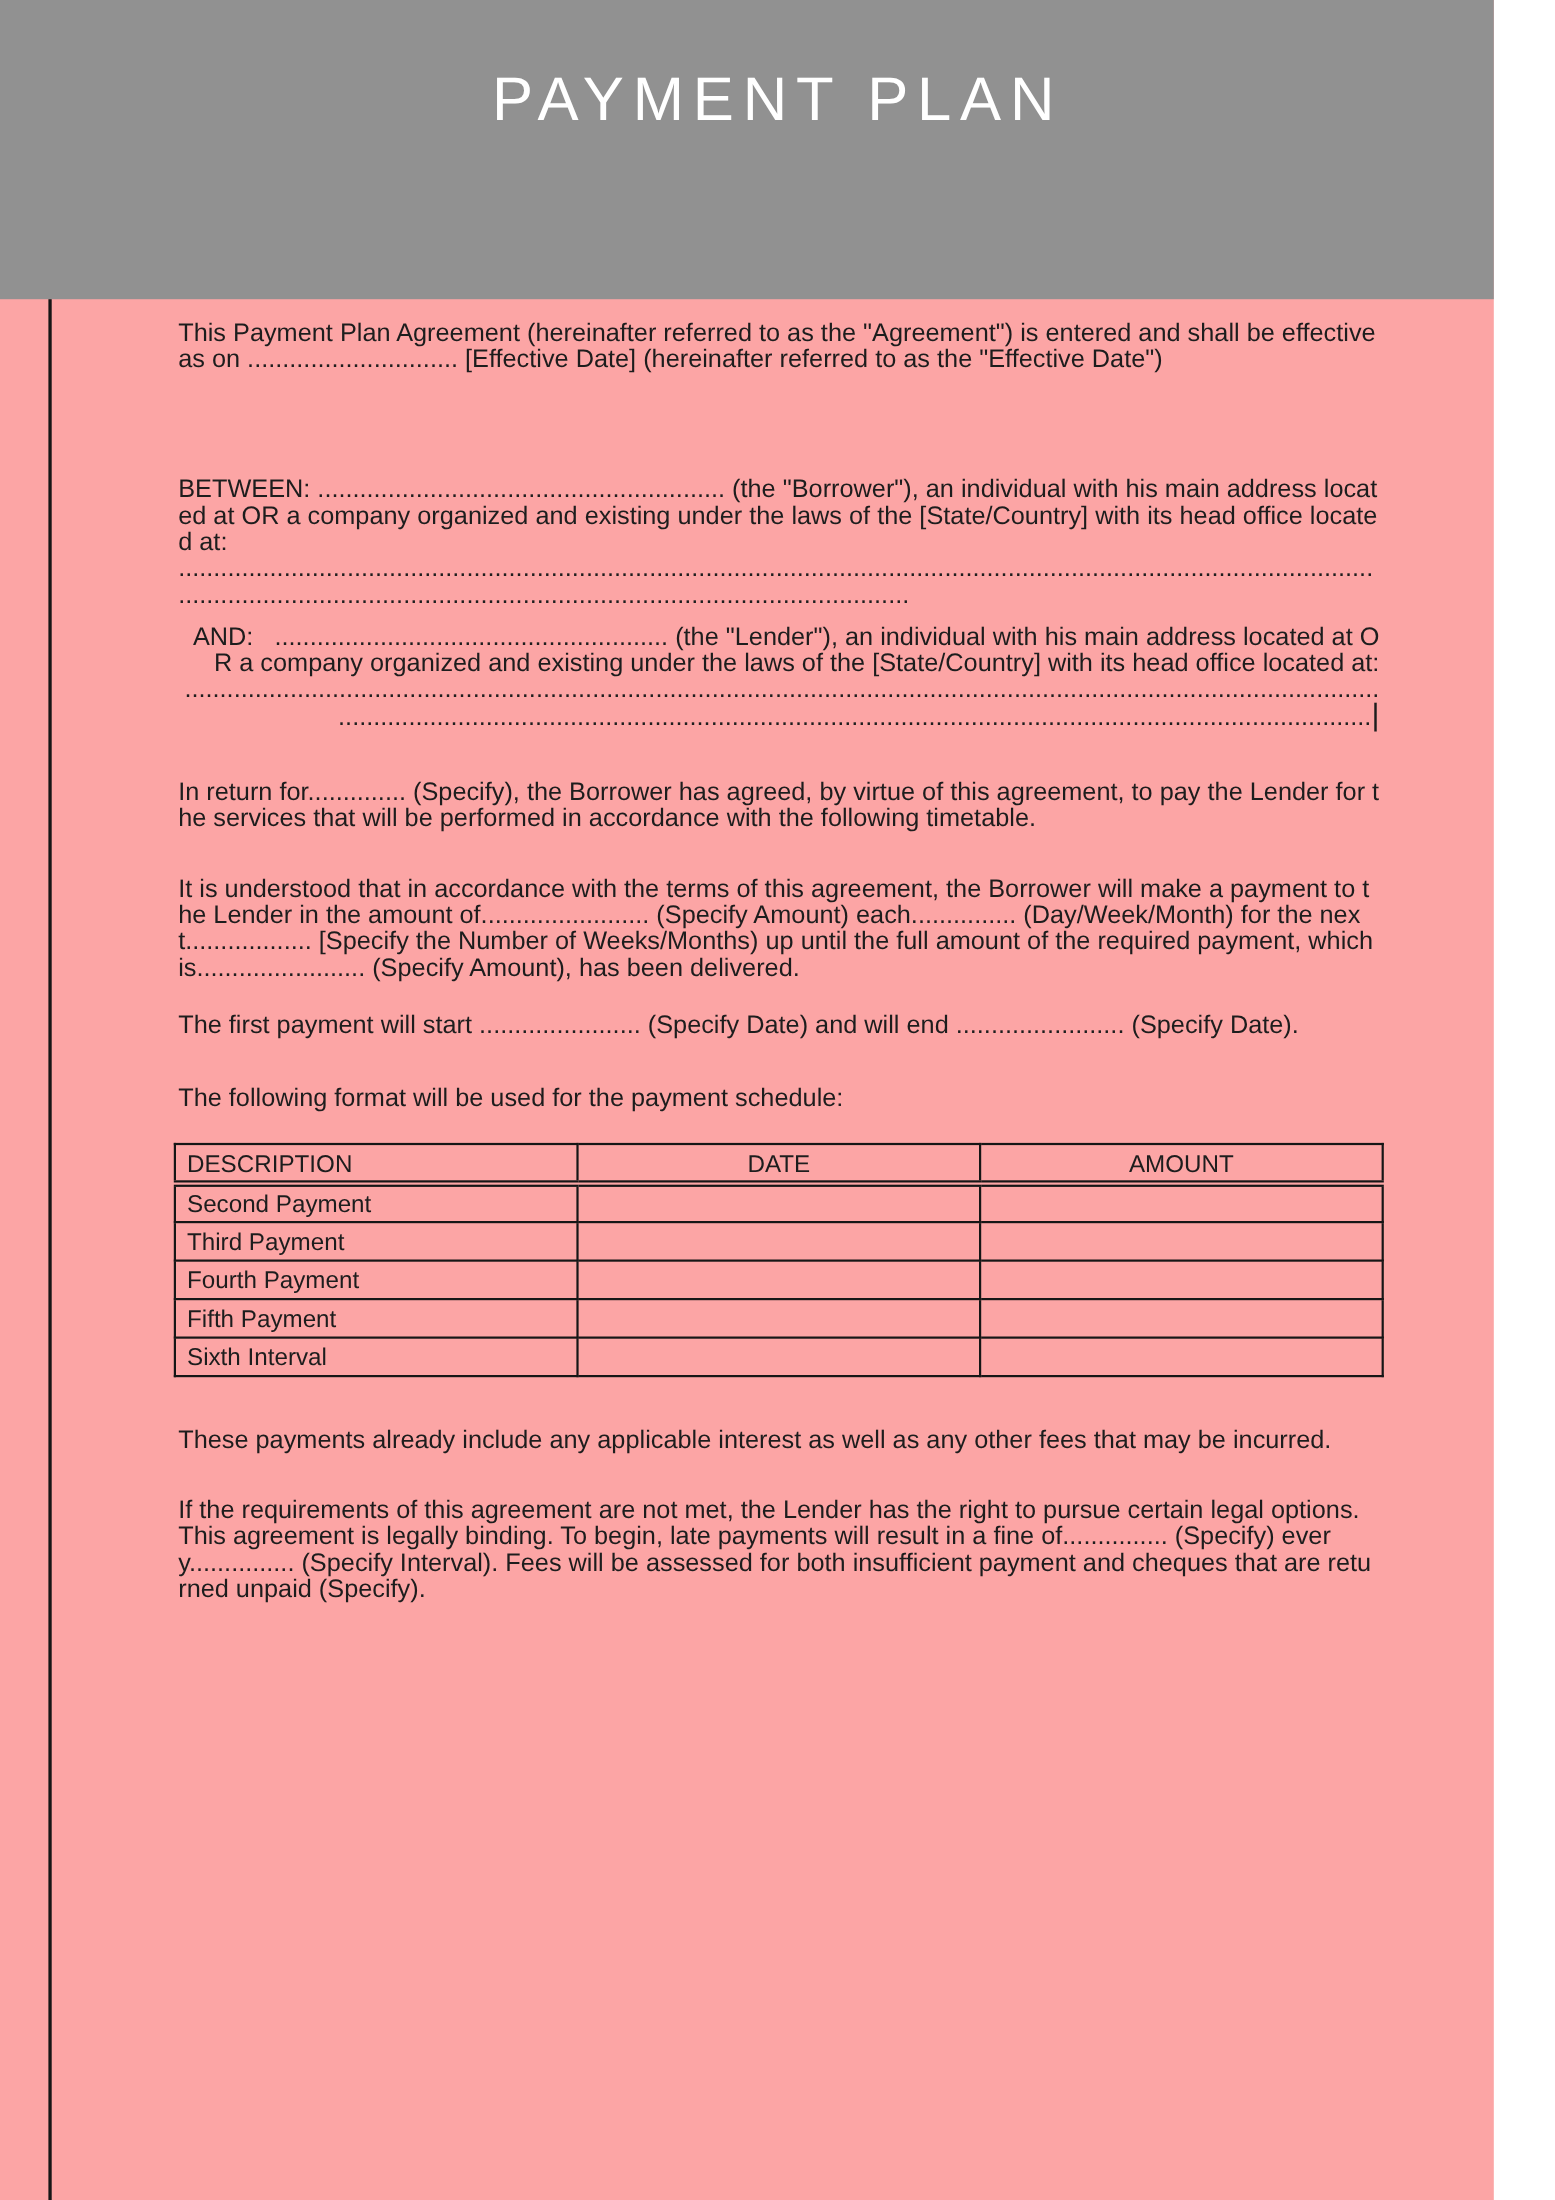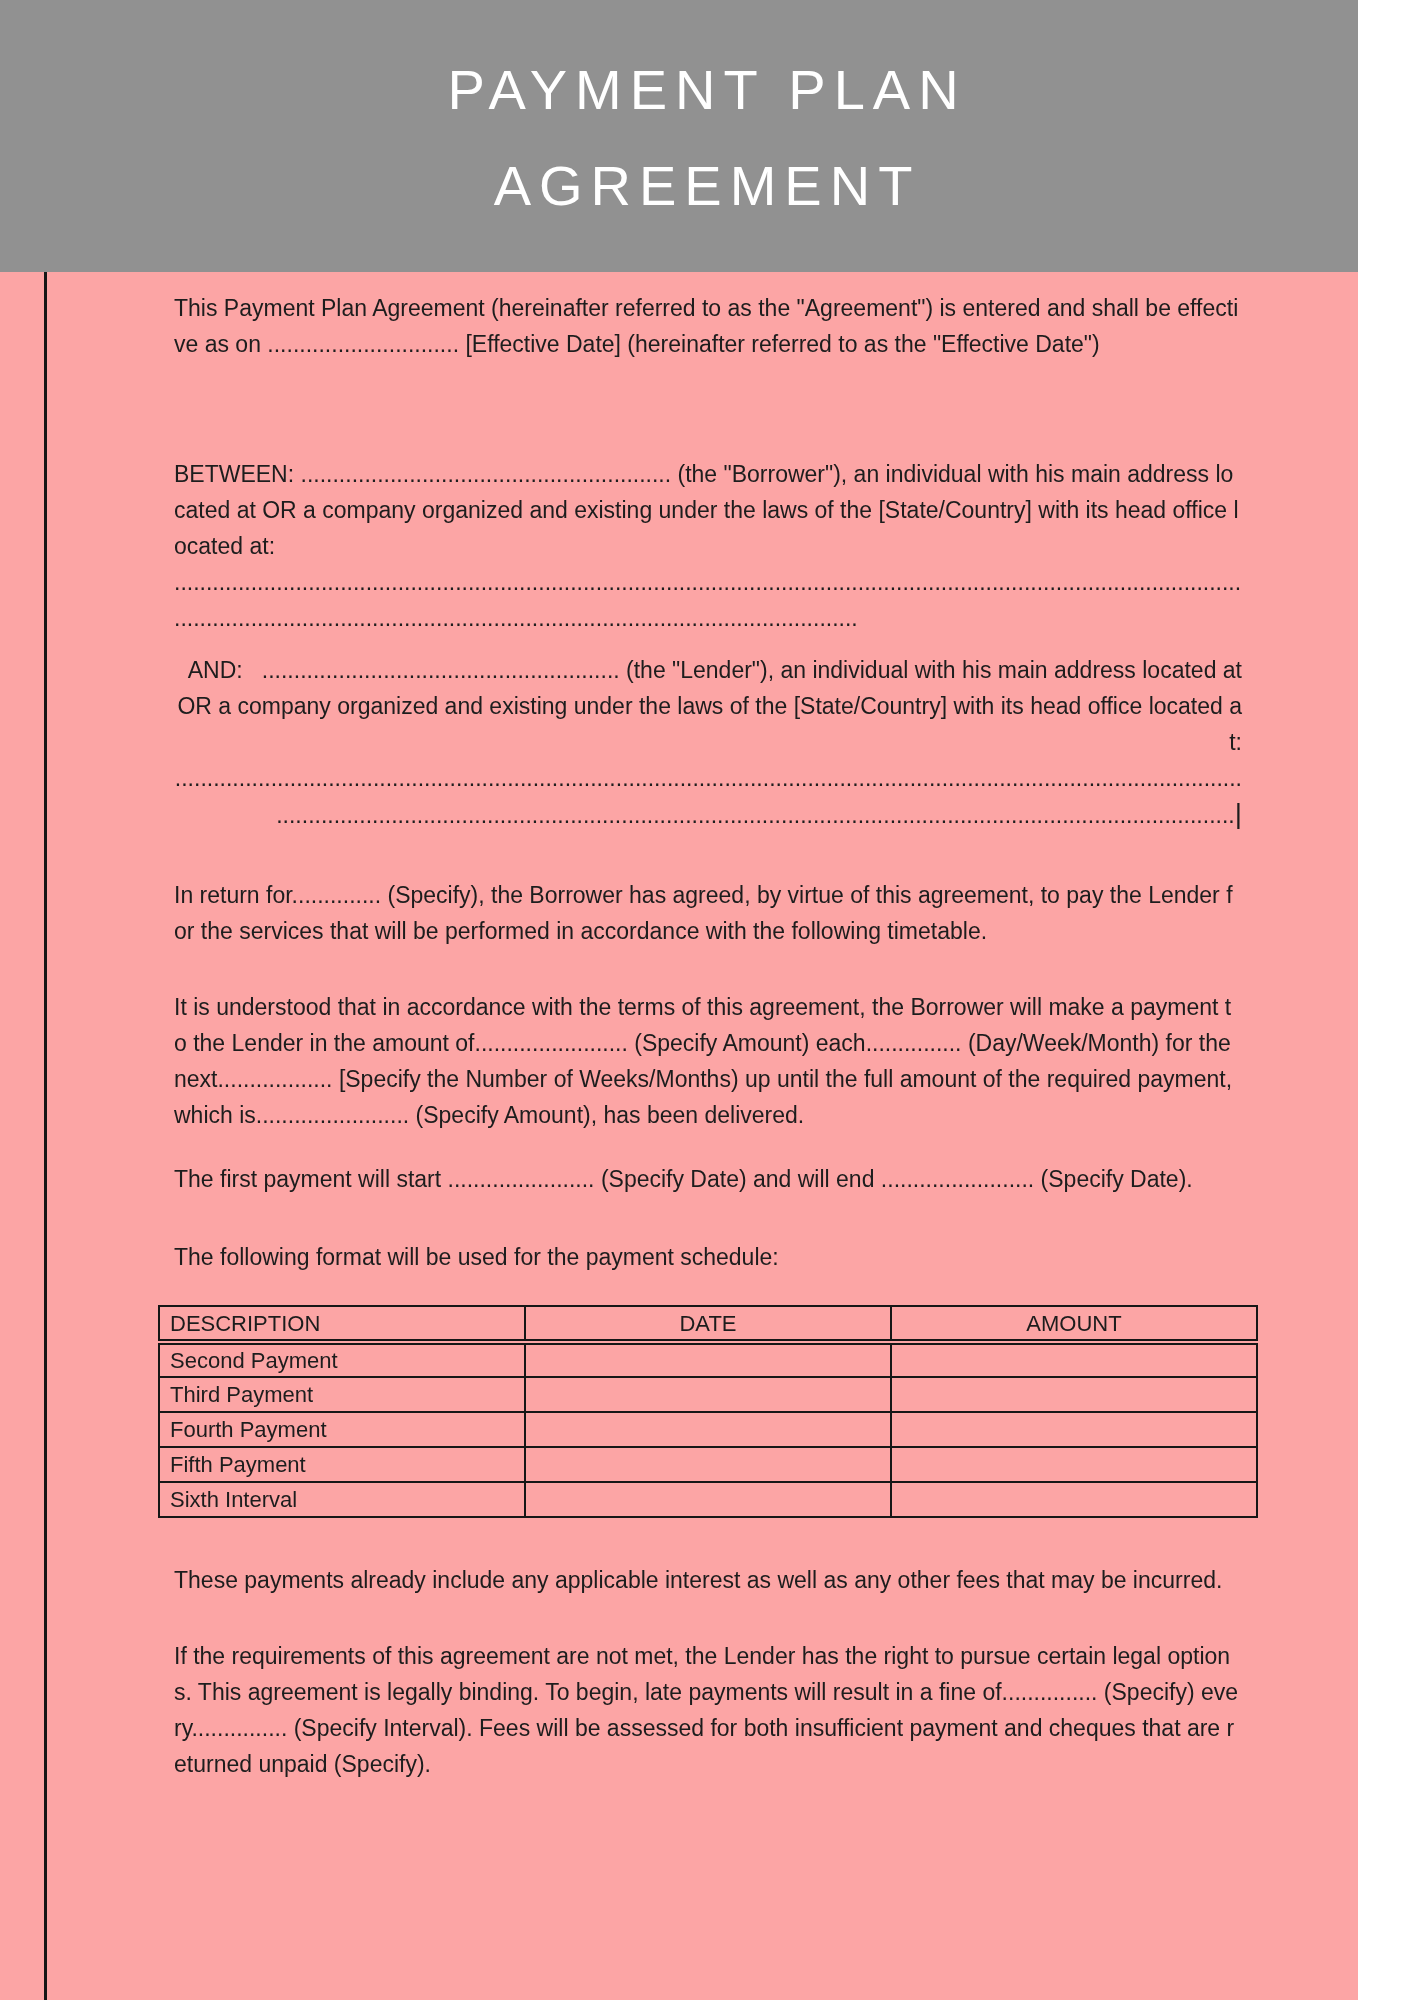--- a/index.html
+++ b/index.html
@@ -32,23 +32,23 @@
   }
   .edge-rule.left{left:44px;}
   .edge-rule.right{left:1374px;}
   
   .doc{
     position:absolute;top:272px;left:0;width:1414px;
     padding:0 156px 0 158px;
     box-sizing:border-box;
   }
   .doc p{
-    margin:16px;
+    margin:4px;
     font-size:23px;
-    line-height:36px;
+    line-height:24px;
     overflow-wrap:anywhere;
     word-break:break-all;
   }
   .doc p b{font-weight:400;}
   .p-intro{margin-top:18px !important;}
   .p-between{margin-top:94px !important;}
   .p-and{margin-top:14px !important;text-align:right;}
   .p-return{margin-top:44px !important;}
   .p-understood{margin-top:40px !important;}
   .p-first{margin-top:28px !important;}
@@ -88,21 +88,20 @@
   table.schedule th.col-amount{text-align:center;}
   table.schedule td.cell-description{text-align:left;}
 </style>
 </head>
 <body>
 
 <div class="page">
 
   <header class="banner">
     <div class="title-line">PAYMENT PLAN</div>
-    <div class="title-line">AGREEMENT</div>
   </header>
 
   <div class="edge-rule left"></div>
   <div class="edge-rule right"></div>
 
   <main class="doc">
 
     <p class="p-intro">This Payment Plan Agreement (hereinafter referred to as the "Agreement") is entered and shall be effective as on .............................. [Effective Date] (hereinafter referred to as the "Effective Date")</p>
 
     <p class="p-between"><b>BETWEEN: ..........................................................</b><span> (the "Borrower"), an individual with his main address located at OR a company organized and existing under the laws of the [State/Country] with its head office located at: ..................................................................................................................................................................................................................................................................................</span></p>

